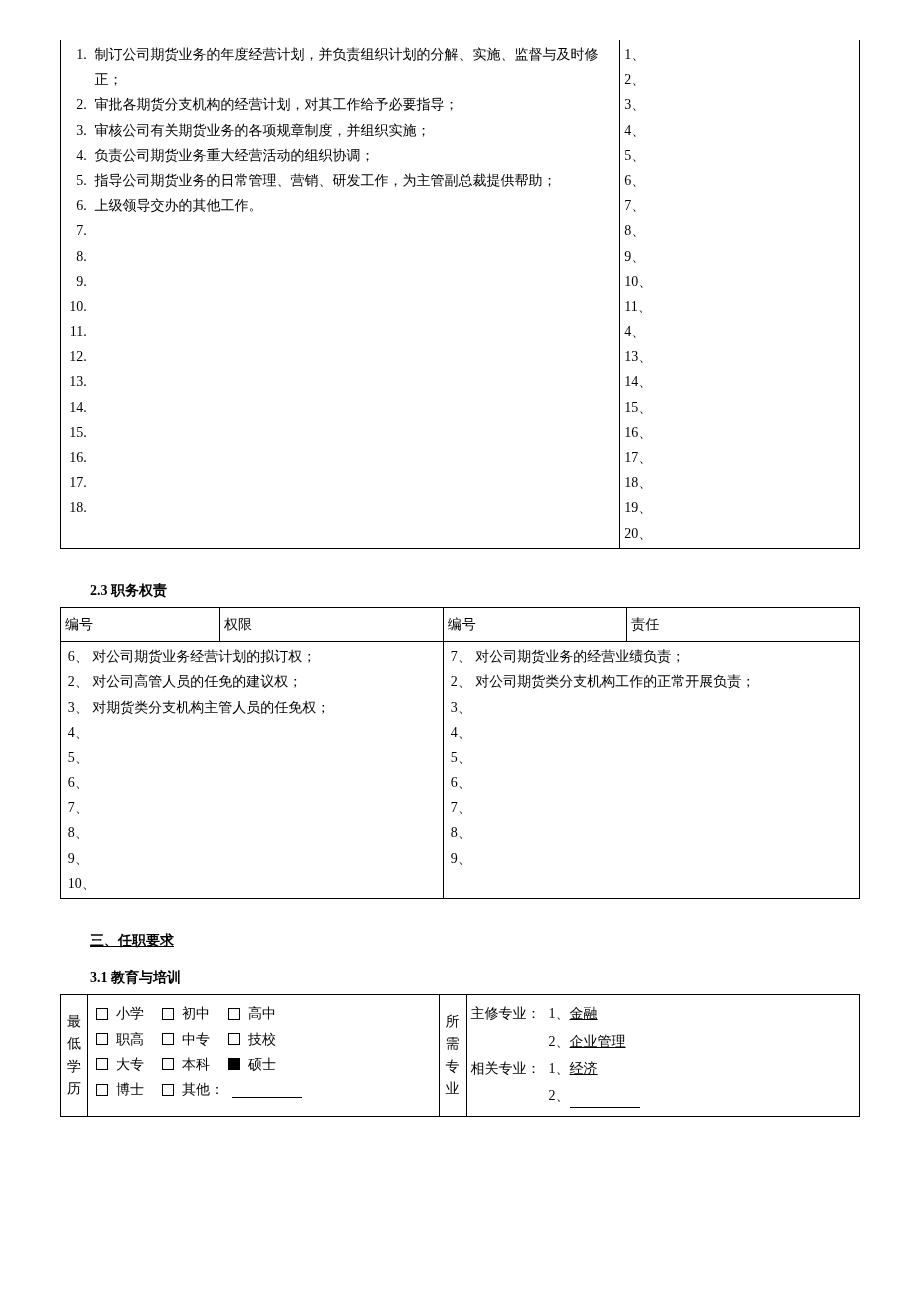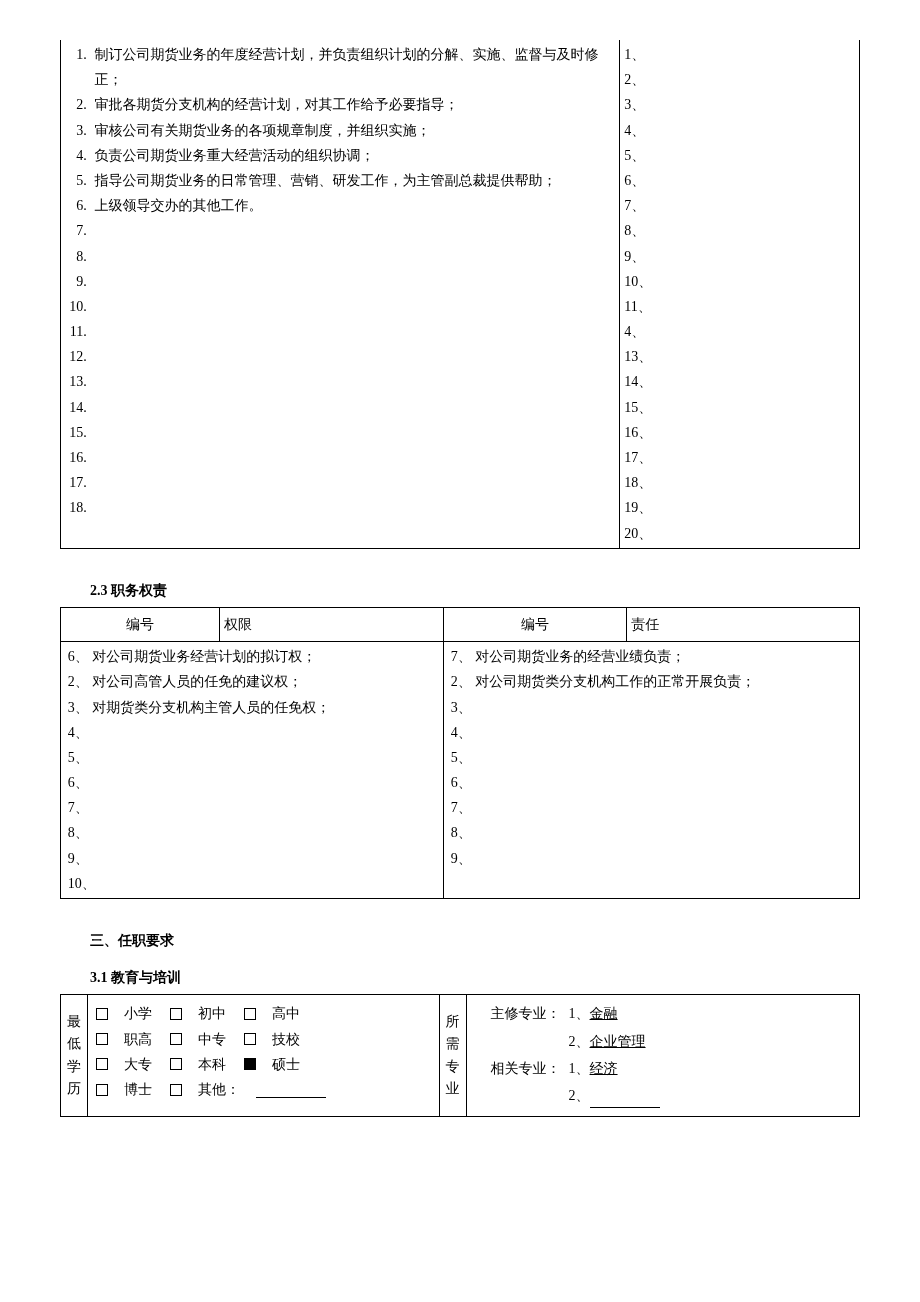--- a/index.html
+++ b/index.html
@@ -43,39 +43,40 @@
     font-weight: bold;
     margin-left: 30px;
     margin-top: 10px;
     margin-bottom: 4px;
   }
   .section-heading-plain {
     font-weight: bold;
     margin-left: 30px;
     margin-top: 22px;
     margin-bottom: 2px;
+    text-decoration: underline;
   }
   .auth-list {
     margin: 0;
     padding: 0 0 0 0.2em;
     list-style: none;
   }
   .auth-list li {
     white-space: nowrap;
   }
   .edu-row {
     display: flex;
     flex-wrap: wrap;
     gap: 0 18px;
     align-items: center;
   }
   .cb {
     display: inline-flex;
     align-items: center;
-    gap: 16px;
+    gap: 8px;
     font-size: 14px;
   }
   .cb .box {
     display: inline-block;
     width: 12px;
     height: 12px;
     border: 1px solid #000;
     box-sizing: border-box;
   }
   .cb .box.checked {
@@ -110,21 +111,20 @@
   }
   .vert-label span {
     display: block;
     line-height: 1.6;
   }
   .hdr {
     padding: 4px;
   }
   .num-col {
     width: 40px;
-    text-align: center;
   }
 </style>
 </head>
 <body>
 
 <table>
   <tbody>
       <tr class="no-top-border">
     <td style="width:70%;">
       <ol class="main-list" id="duties-left">
@@ -285,21 +285,21 @@
               </span>
             </div>
           </div>
     </td>
     <td class="vert-label">
       <span>所</span>
           <span>需</span>
           <span>专</span>
           <span>业</span>
     </td>
-    <td style="padding:6px 24px;">
+    <td style="padding:6px 4px;">
       <div class="major-row">
         <span class="major-label">主修专业：</span>
         <span>1、<span class="underline">金融</span></span>
       </div>
       <div class="major-row">
         <span class="major-label"></span>
         <span>2、<span class="underline">企业管理</span></span>
       </div>
       <div class="major-row">
         <span class="major-label">相关专业：</span>

